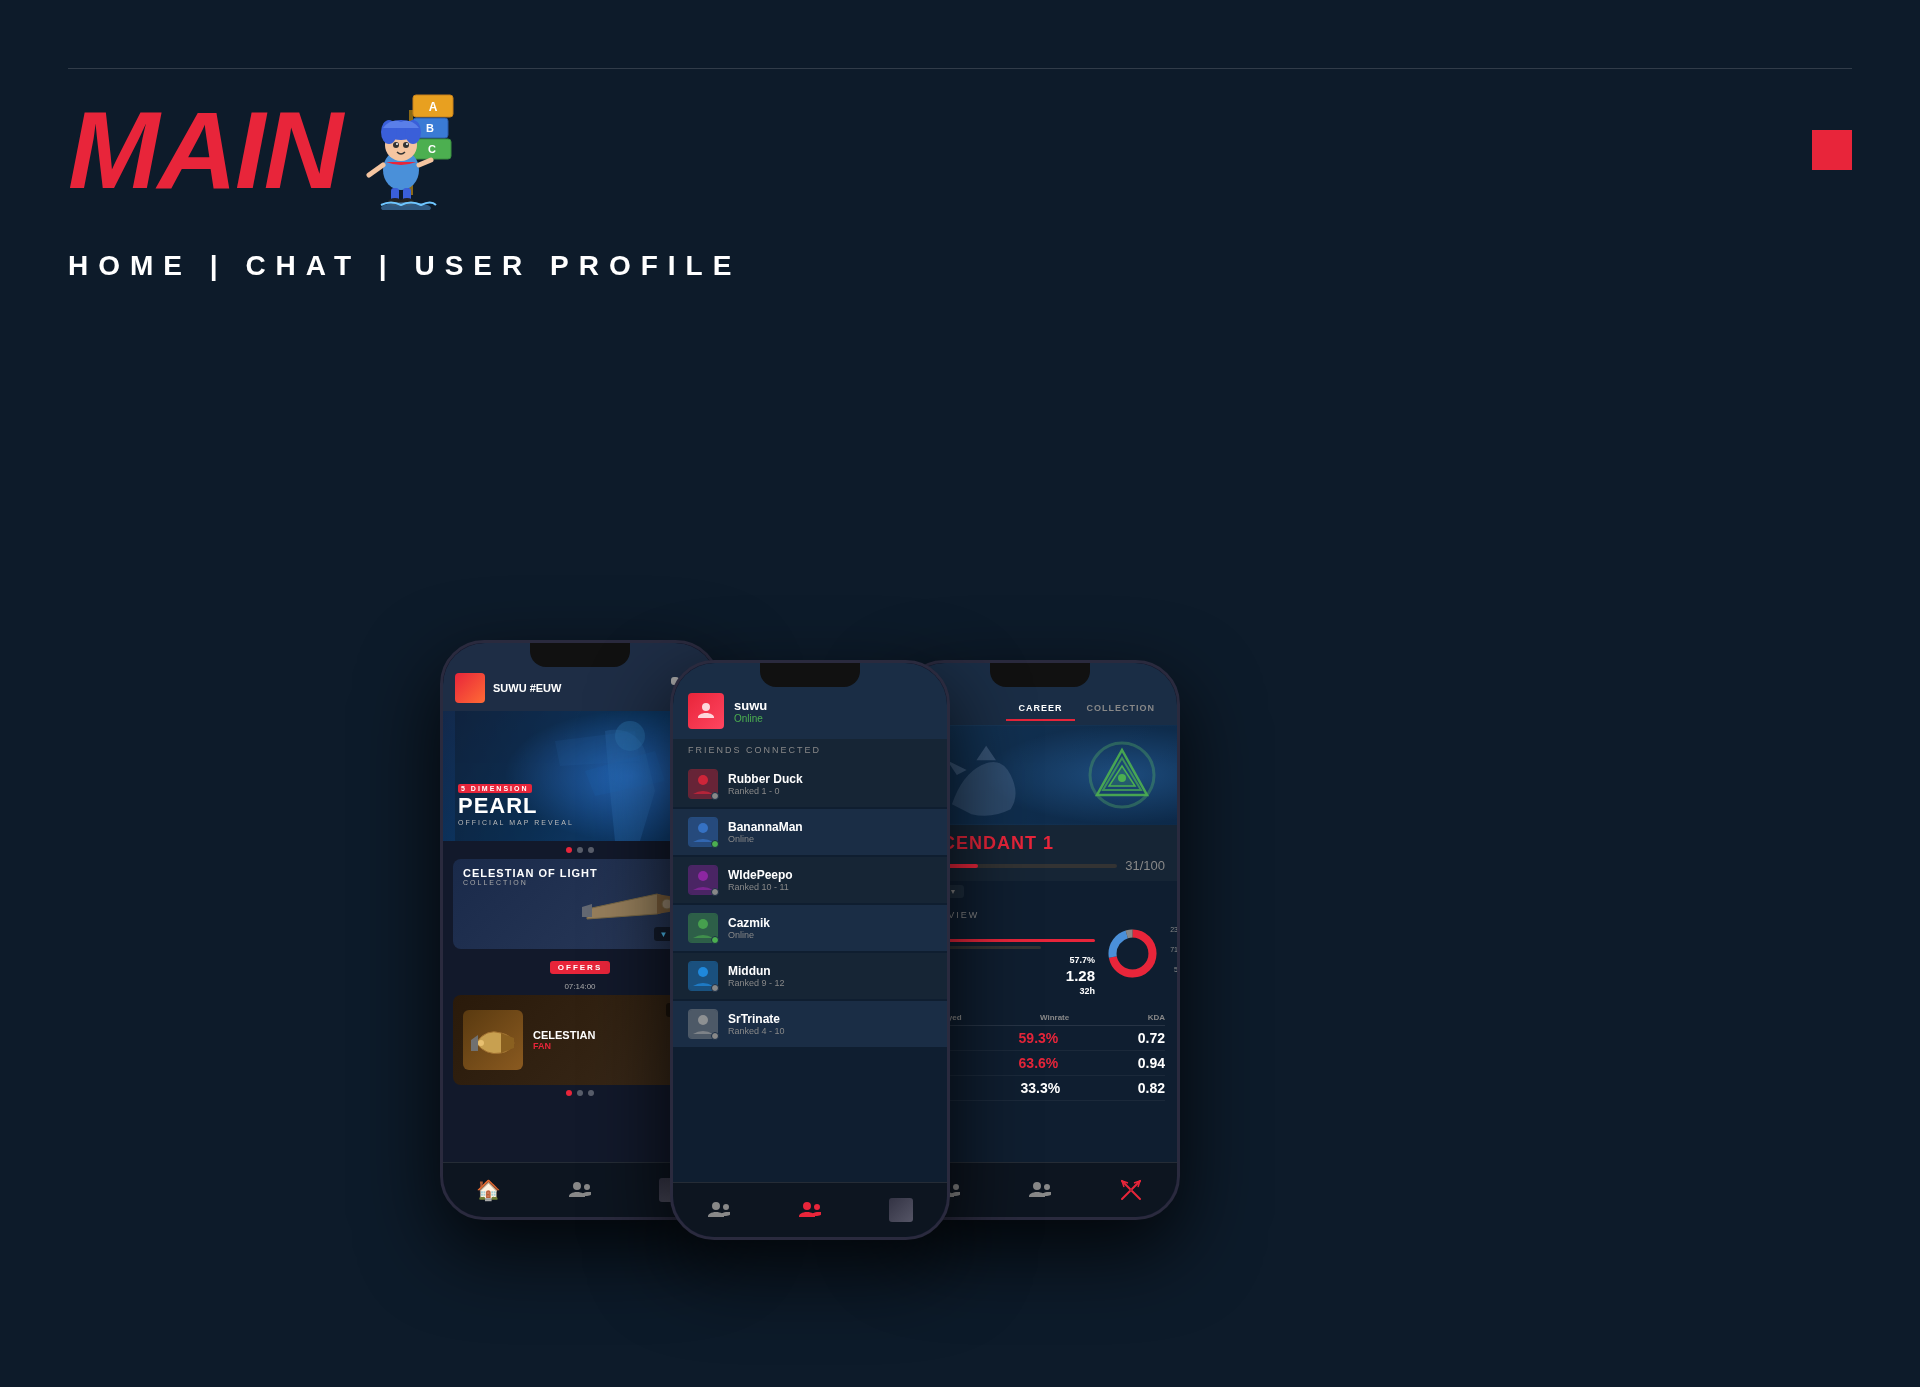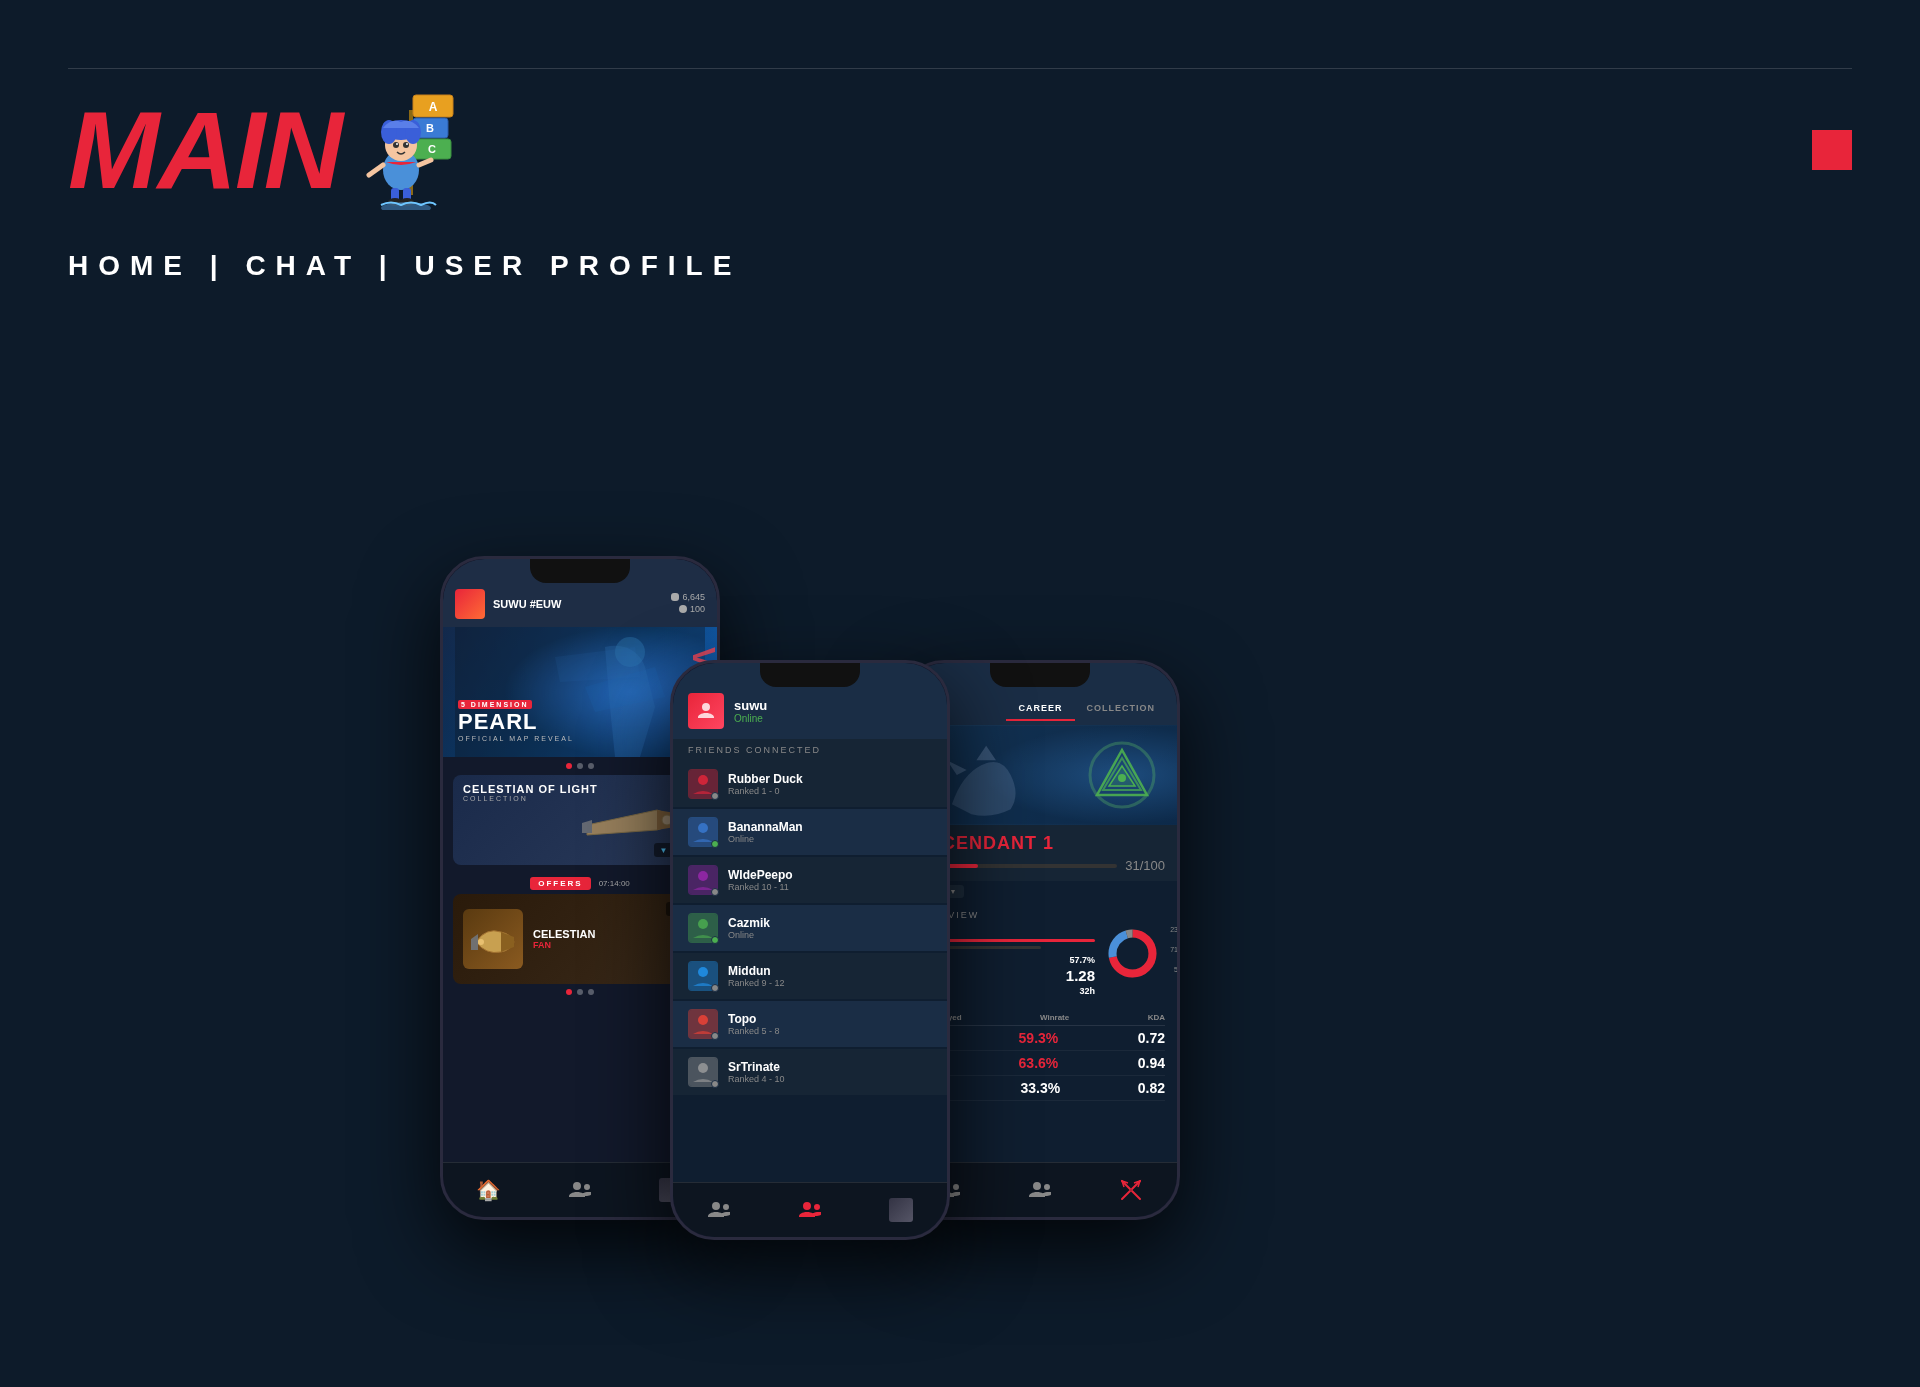--- a/index.html
+++ b/index.html
@@ -106,21 +106,21 @@
       width: 100px;
       height: 24px;
       background: #111;
       border-radius: 0 0 16px 16px;
       z-index: 10;
     }
 
     
     .phone-1 {
       width: 280px;
-      height: 664px;
+      height: 580px;
       bottom: 80px;
       left: 30px;
       z-index: 1;
       padding-left: 36px;
     }
 
     
     .phone-2 {
       width: 280px;
       height: 580px;
@@ -334,20 +334,21 @@
     .p1-offers {
       margin-top: 8px;
     }
 
     .p1-offers-header {
       display: flex;
       align-items: center;
       justify-content: center;
       gap: 8px;
       padding: 4px;
+      flex-direction: column;
     }
 
     .offers-label {
       background: #e8253a;
       color: white;
       font-size: 8px;
       font-weight: 700;
       padding: 2px 8px;
       border-radius: 3px;
       letter-spacing: 2px;
@@ -1029,35 +1030,20 @@
           <svg width="28" height="28" viewBox="0 0 28 28" style="position:absolute;inset:0;">
             <rect width="28" height="28" fill="#2196f3" opacity="0.3" rx="3"></rect>
             <circle cx="14" cy="10" r="5" fill="#2196f3" opacity="0.8"></circle>
             <path d="M4 24 Q14 18 24 24" fill="#2196f3" opacity="0.6"></path>
           </svg>
           <div class="p2-friend-status-dot dot-offline"></div>
         </div>
         <div class="p2-friend-info">
           <div class="p2-friend-name">Middun</div>
           <div class="p2-friend-status">Ranked 9 - 12</div>
-        </div>
-
-      </div>
-          <div class="p2-friend-item">
-        <div class="p2-friend-avatar" style="background:#f4433620;border:1px solid #f4433650;position:relative;">
-          <svg width="28" height="28" viewBox="0 0 28 28" style="position:absolute;inset:0;">
-            <rect width="28" height="28" fill="#f44336" opacity="0.3" rx="3"></rect>
-            <circle cx="14" cy="10" r="5" fill="#f44336" opacity="0.8"></circle>
-            <path d="M4 24 Q14 18 24 24" fill="#f44336" opacity="0.6"></path>
-          </svg>
-          <div class="p2-friend-status-dot dot-offline"></div>
-        </div>
-        <div class="p2-friend-info">
-          <div class="p2-friend-name">Topo</div>
-          <div class="p2-friend-status">Ranked 5 - 8</div>
         </div>
 
       </div>
           <div class="p2-friend-item">
         <div class="p2-friend-avatar" style="background:#9e9e9e20;border:1px solid #9e9e9e50;position:relative;">
           <svg width="28" height="28" viewBox="0 0 28 28" style="position:absolute;inset:0;">
             <rect width="28" height="28" fill="#9e9e9e" opacity="0.3" rx="3"></rect>
             <circle cx="14" cy="10" r="5" fill="#9e9e9e" opacity="0.8"></circle>
             <path d="M4 24 Q14 18 24 24" fill="#9e9e9e" opacity="0.6"></path>
           </svg>

